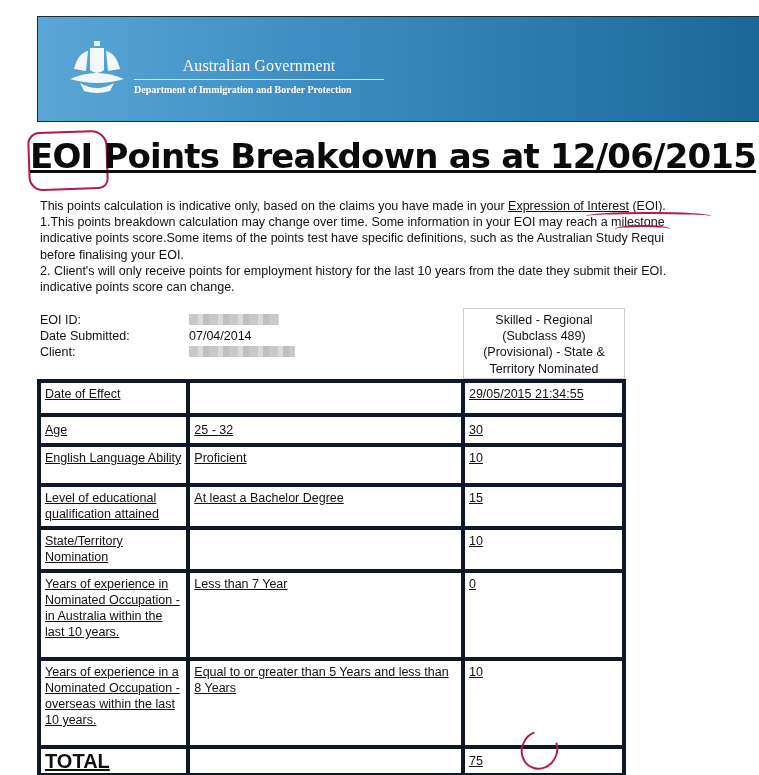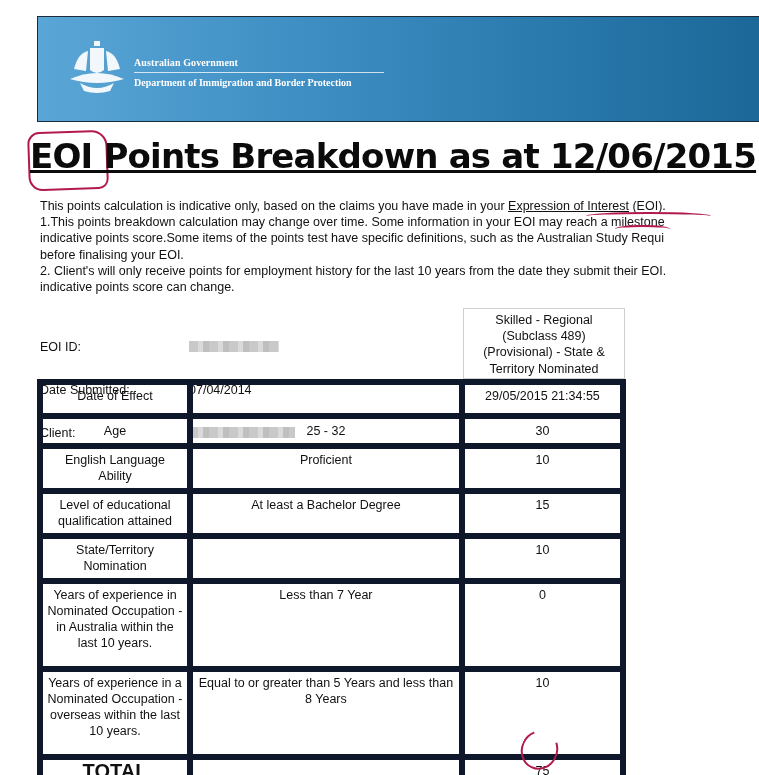--- a/index.html
+++ b/index.html
@@ -8,22 +8,22 @@
       position: relative; font-family: "Liberation Sans", sans-serif; color: #111;
     }
     .banner {
       position: absolute; left: 37px; top: 16px; width: 740px; height: 106px;
       background: linear-gradient(to right, #5aa6d6 0%, #3f8fc4 35%, #2a79ad 70%, #1a6796 100%);
       border: 1px solid #1b2b3a; box-sizing: border-box;
     }
     .crest { position: absolute; left: 28px; top: 22px; width: 62px; height: 58px; }
     .gov-block { position: absolute; left: 96px; top: 40px; }
     .gov-line1 {
-      font-family: "Liberation Serif", serif; font-weight: bold; color: #fff;
-      font-size: 10px; letter-spacing: 0.1px;
+      font-family: "Liberation Serif", serif; font-weight: normal; color: #fff;
+      font-size: 16px; letter-spacing: 0.1px; text-align: center;
     }
     .gov-rule { width: 250px; height: 1px; background: rgba(255,255,255,0.75); margin: 4px 0 4px 0; }
     .gov-line2 {
       font-family: "Liberation Serif", serif; font-weight: bold; color: #fff; font-size: 10px;
     }
     .title {
       position: absolute; left: 30px; top: 136px; white-space: nowrap;
       font-family: "DejaVu Sans", sans-serif; font-weight: bold; font-size: 34px;
       letter-spacing: -0.8px; color: #0b0b0b; text-decoration: underline;
     }
@@ -41,39 +41,40 @@
       position: absolute; left: 586px; top: 212px; width: 125px; height: 6px;
       border-top: 2px solid #b3194a; border-radius: 60% 60% 0 0;
     }
     .redmark2 {
       position: absolute; left: 615px; top: 225px; width: 55px; height: 6px;
       border-top: 2px solid #b3194a; border-radius: 60% 60% 0 0;
     }
     .meta {
       position: absolute; left: 40px; top: 312px; font-size: 12.5px; line-height: 16.2px;
     }
-    .meta-row { display: flex; margin-top: 27px; }
+    .meta-row { display: flex; }
     .meta-label { width: 149px; }
     .blur {
       display: inline-block; height: 11px; margin-top: 2px;
       background: repeating-linear-gradient(90deg, #c9c9c9 0 9px, #dadada 9px 14px, #bfbfbf 14px 20px);
       filter: blur(0.6px);
     }
     .visa-box {
       position: absolute; left: 463px; top: 308px; width: 162px; height: 71px;
       border: 1px solid #cfcfcf; box-sizing: border-box; text-align: center;
       font-size: 12.5px; line-height: 16.2px; padding-top: 3px;
     }
     table.points {
       position: absolute; left: 37px; top: 379px; width: 589px;
       border-collapse: collapse; font-size: 12.5px; line-height: 16px;
     }
     table.points td {
-      border: 6px solid #0f172a; vertical-align: top; text-align: center;
+      border: 4px solid #0f172a; vertical-align: top; 
       padding: 3px 4px 4px 4px;
+      text-decoration: underline;
     }
     td.c1 { width: 138px; }
     td.c2 { width: 265px; }
     td.c3 { width: 150px; }
     .total-label { font-weight: bold; font-size: 20px; }
     .total-circle {
       position: absolute; left: 521px; top: 730px; width: 33px; height: 36px;
       border: 2px solid #b3194a; border-radius: 50%; transform: rotate(25deg);
       border-top-color: transparent;
     }

